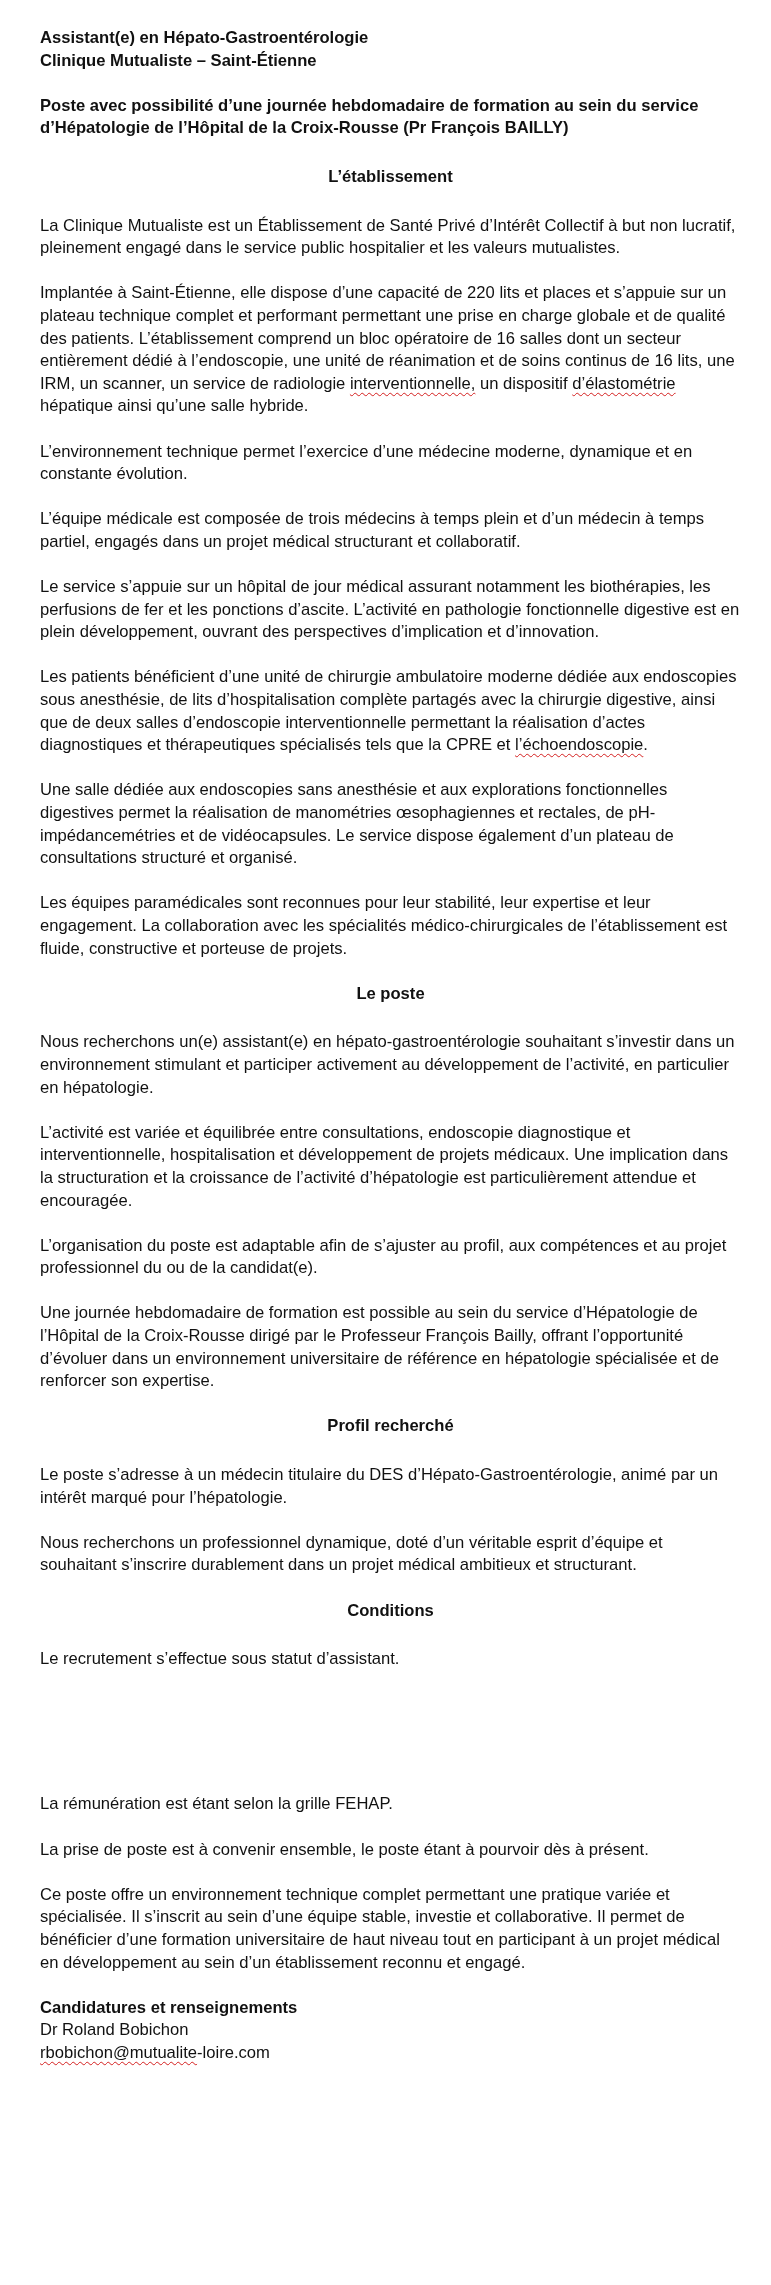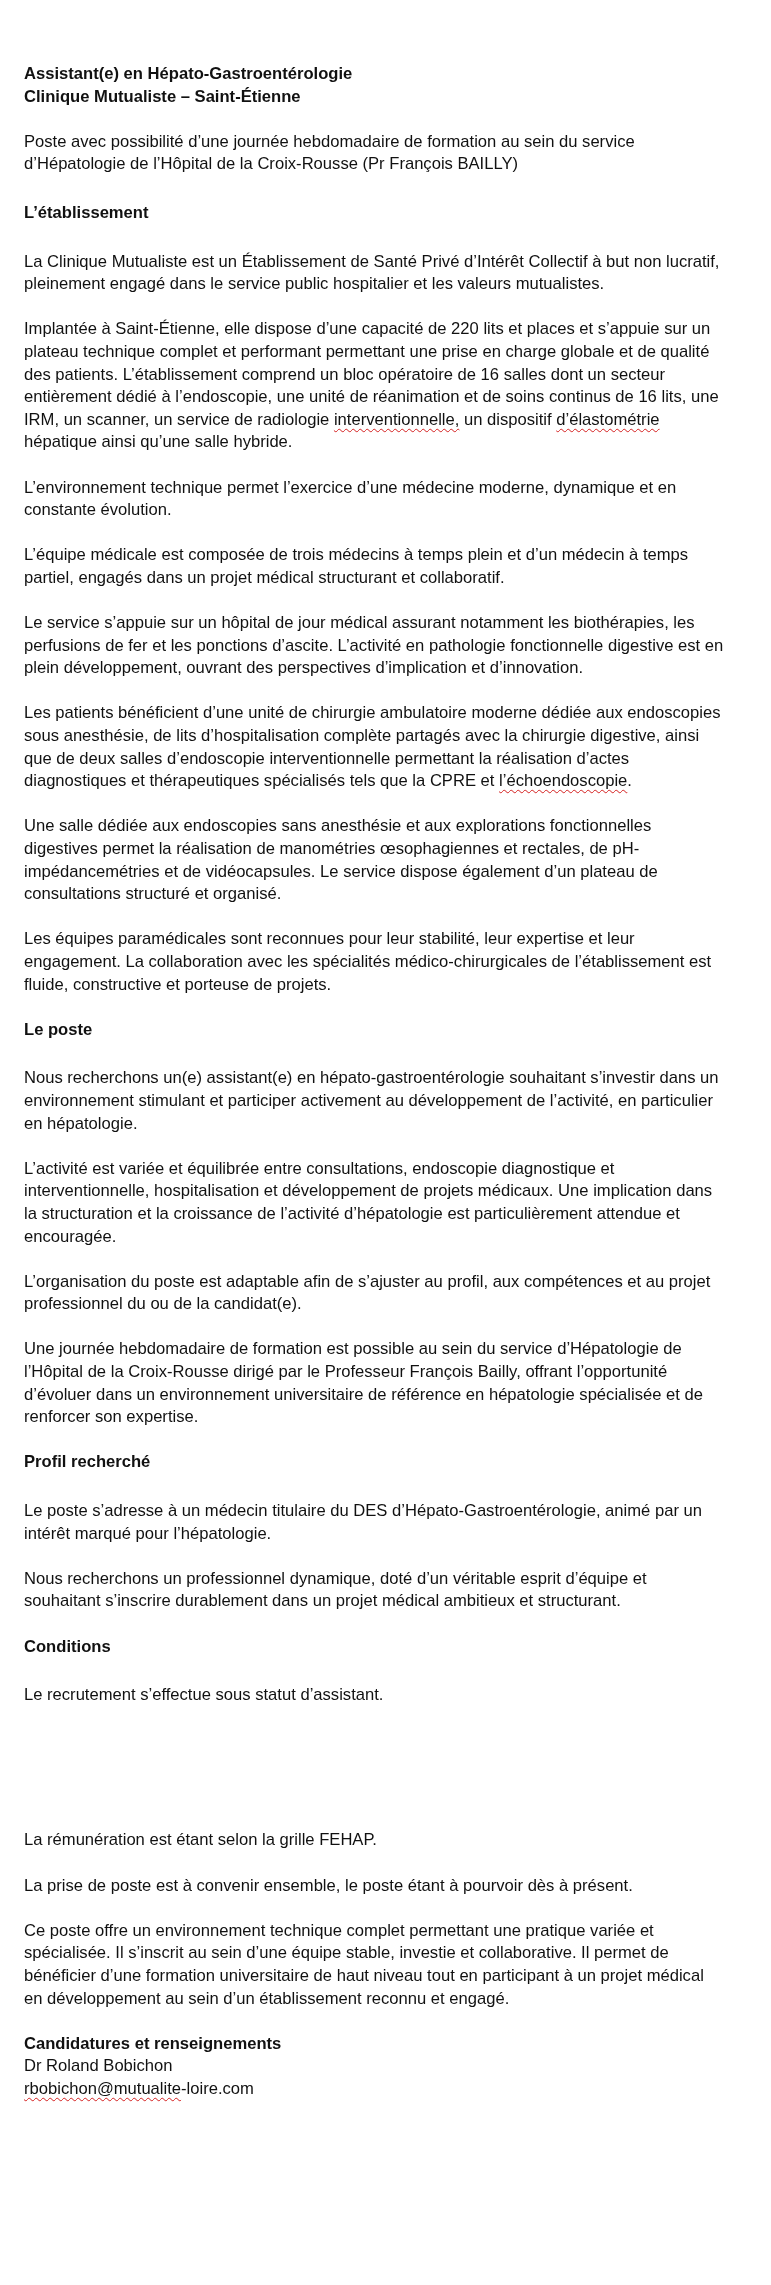--- a/index.html
+++ b/index.html
@@ -9,35 +9,35 @@
   }
   body {
     width: 771px;
     min-height: 2285px;
     font-family: "Liberation Sans", sans-serif;
     color: #111111;
     font-size: 16.6px;
     line-height: 22.6px;
   }
   .page {
-    padding: 27px 30px 40px 24px;
+    padding: 27px 30px 40px 40px;
     width: 701px;
-    margin-top: 36px;
   }
   .header-block { margin: 0 0 22.6px 0; }
   .bold { font-weight: bold; }
   .line { display: block; }
   p { margin: 0 0 22.6px 0; }
   h2 {
     font-size: 16.6px;
     line-height: 22.6px;
     font-weight: bold;
     margin: 0 0 26px 0;
+    text-align: center;
   }
-  .subtitle { font-weight: normal; margin: 0 0 26px 0; }
+  .subtitle { font-weight: bold; margin: 0 0 26px 0; }
   .link-underline {
     text-decoration: underline;
     text-decoration-color: #2b5fb5;
     text-decoration-thickness: 2px;
     text-underline-offset: 2px;
   }
   .spell {
     text-decoration: underline wavy #d42020;
     text-decoration-thickness: 1px;
     text-underline-offset: 3px;

